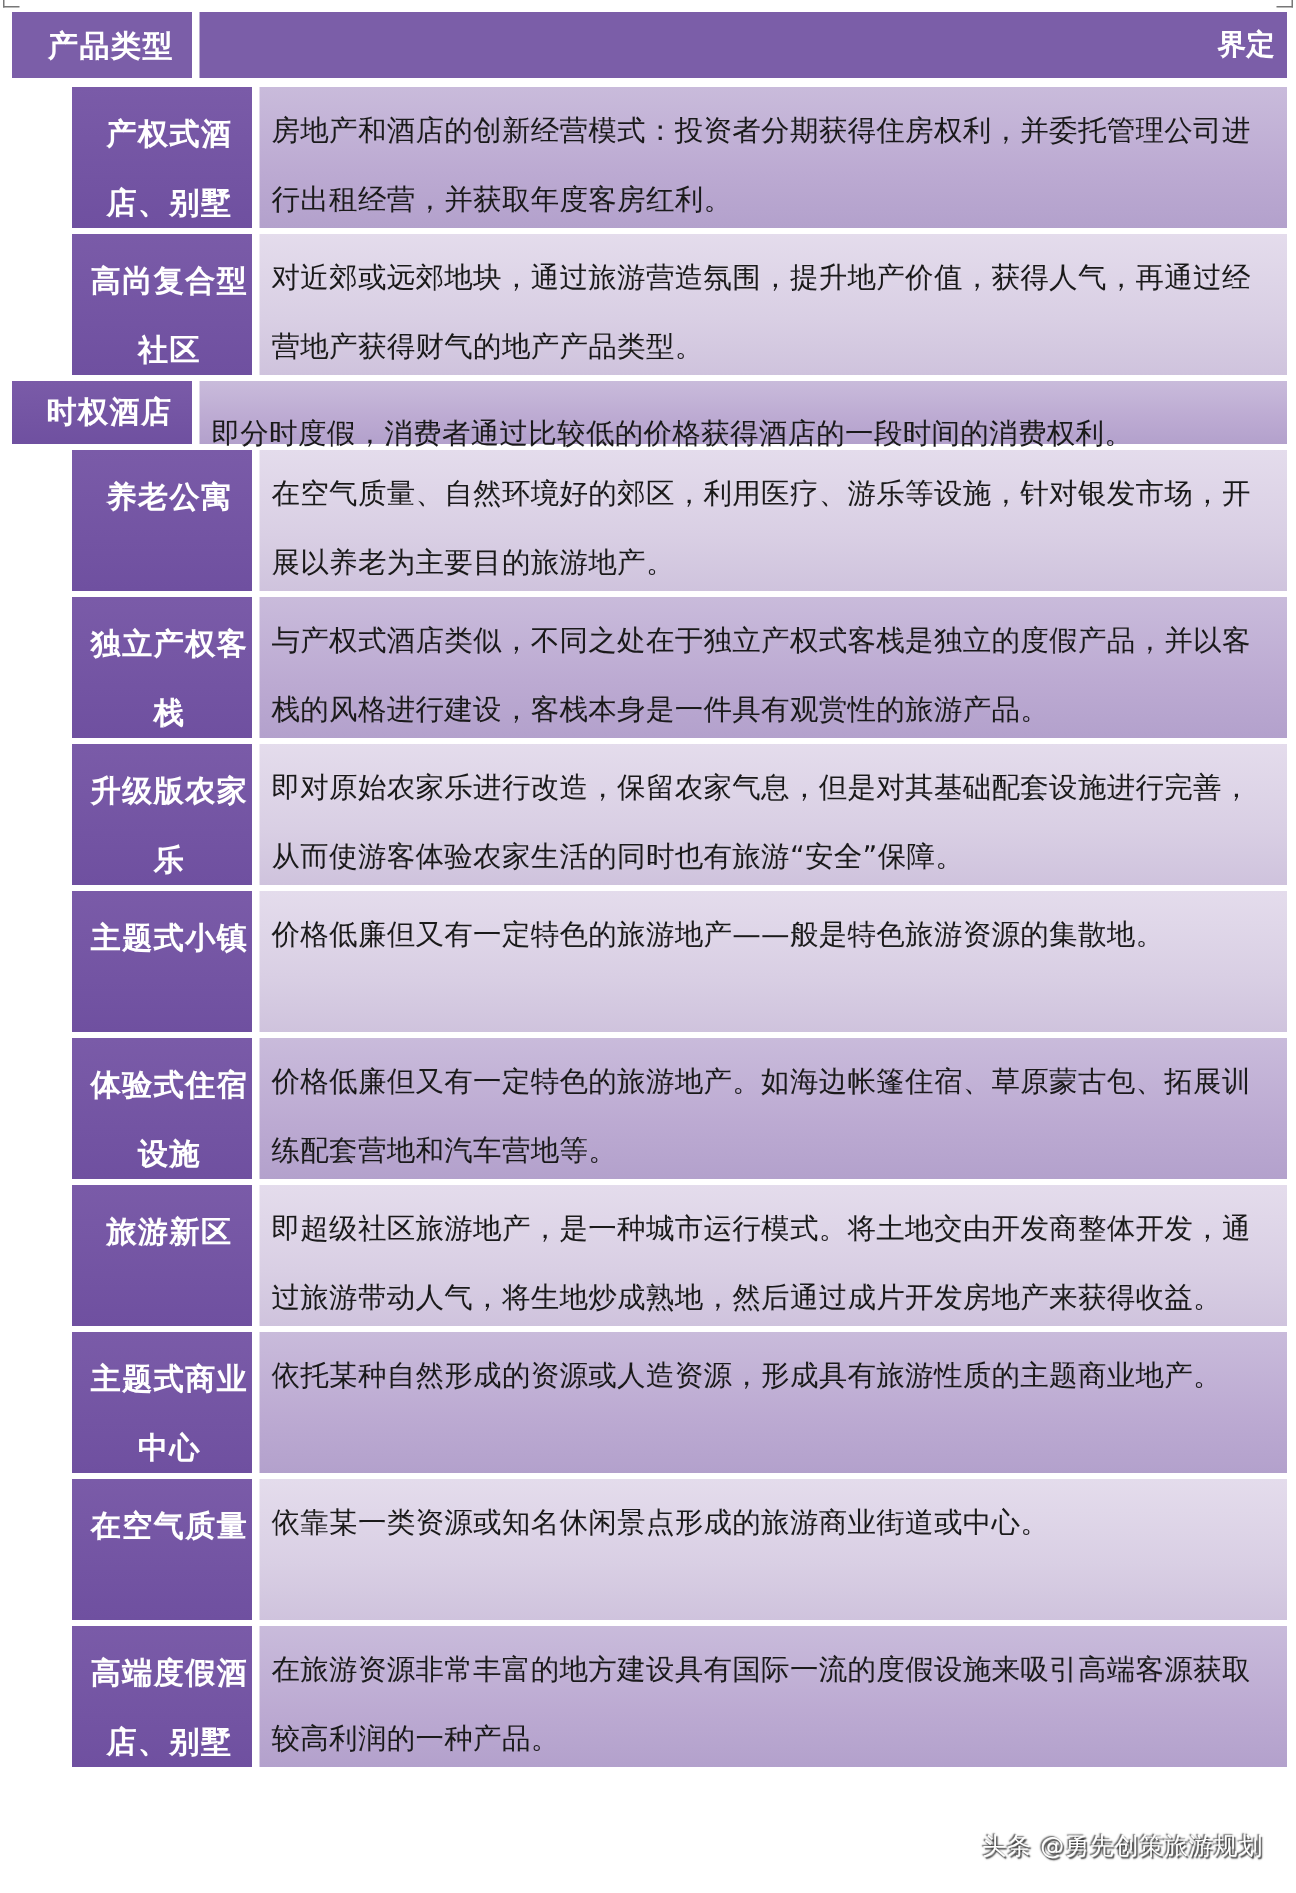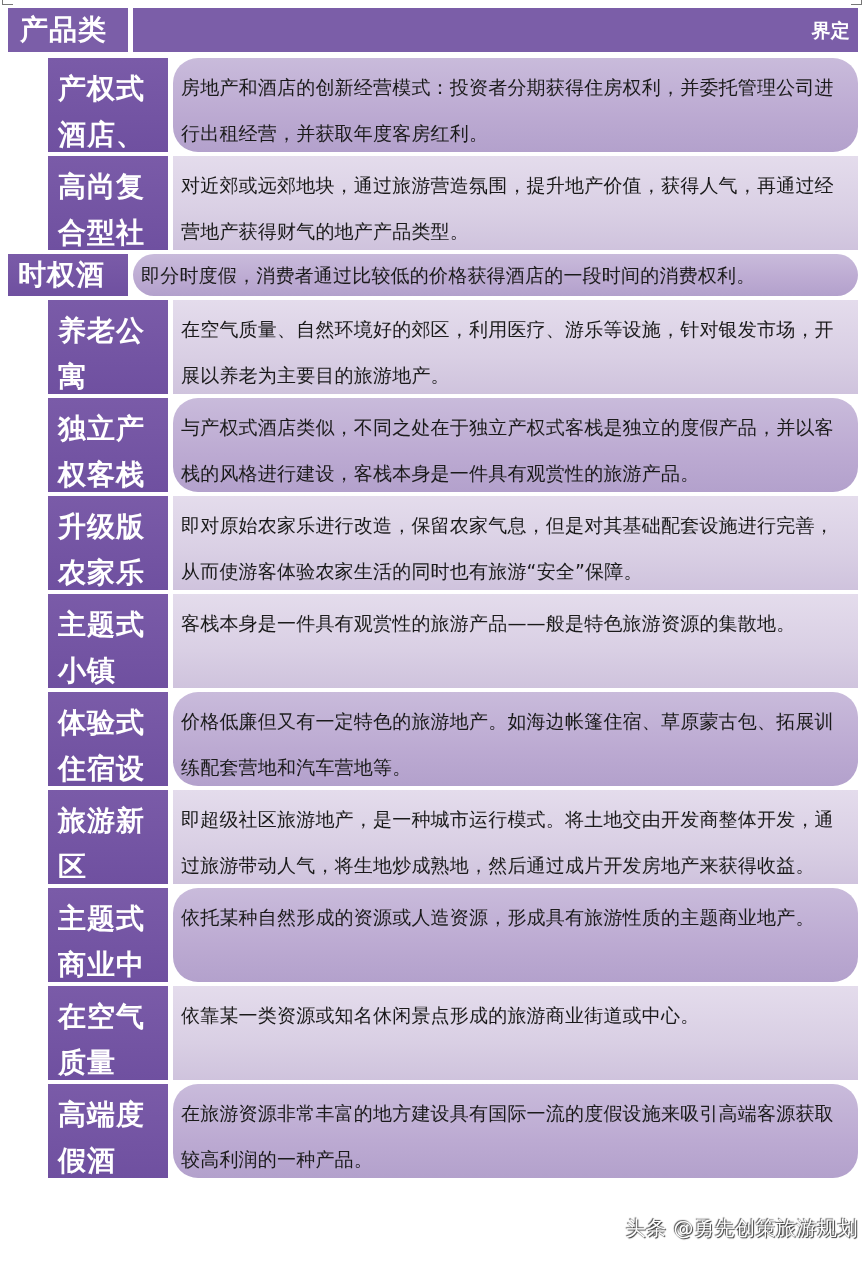--- a/index.html
+++ b/index.html
@@ -32,26 +32,27 @@
   .row {
     display: flex;
     margin-bottom: 4px;
   }
   .cell-type {
     width: 120px;
     flex: 0 0 120px;
     margin-right: 5px;
     color: #ffffff;
     font-weight: bold;
-    font-size: 28px;
+    font-size: 20px;
     letter-spacing: 1px;
     box-sizing: border-box;
     padding: 8px 0 0 10px;
     line-height: 46px;
     background: linear-gradient(180deg, #7a5ba8 0%, #6f50a0 100%);
+    text-align: center;
   }
   .cell-def {
     flex: 1 1 auto;
     box-sizing: border-box;
     padding: 6px 8px 0 8px;
     font-size: 19px;
     line-height: 46px;
     color: #1a1a1a;
     letter-spacing: 0.2px;
   }
@@ -66,32 +67,31 @@
   }
   .row.header .cell-type { padding-left: 12px; }
   .row.header .cell-def { text-align: right; font-size: 19px; }
   .row.header { margin-bottom: 6px; }
 
   .row.light .cell-def {
     background: linear-gradient(180deg, #e4dcec 0%, #d9cfe4 60%, #cfc3dd 100%);
   }
   .row.dark .cell-def {
     background: linear-gradient(180deg, #c9bbdb 0%, #bcaad2 60%, #b3a1cc 100%);
-    border-radius: 25px;
   }
   .row.tall { height: 94px; padding-left: 40px; }
   .row.short { height: 42px; }
   .row.short .cell-type { padding-top: 0; line-height: 42px; font-family: Liberation Serif, serif; }
-  .row.short .cell-def { padding-top: 0; line-height: 42px; }
+  .row.short .cell-def { padding-top: 14px; line-height: 42px; }
 
   .watermark {
     position: absolute;
-    right: 6px;
+    right: 22px;
     bottom: 20px;
-    font-size: 20px;
+    font-size: 16px;
     color: #ffffff;
     text-shadow: 1px 1px 1px #333, -1px -1px 1px #555;
     letter-spacing: 0.5px;
   }
 </style>
 </head>
 <body>
 
 <div class="corner-mark left"></div>
 <div class="corner-mark right"></div>
@@ -129,21 +129,21 @@
   </div>
 
   <div class="row tall light">
     <div class="cell-type">升级版农家乐</div>
     <div class="cell-def">即对原始农家乐进行改造，保留农家气息，但是对其基础配套设施进行完善，从而使游客体验农家生活的同时也有旅游“安全”保障。</div>
   </div>
 
 
   <div class="row tall light">
     <div class="cell-type">主题式小镇</div>
-    <div class="cell-def">客栈本身是一件具有观赏性的旅游产品——般是特色旅游资源的集散地。</div>
+    <div class="cell-def">价格低廉但又有一定特色的旅游地产——般是特色旅游资源的集散地。</div>
   </div>
 
   <div class="row tall dark">
     <div class="cell-type">体验式住宿设施</div>
     <div class="cell-def">价格低廉但又有一定特色的旅游地产。如海边帐篷住宿、草原蒙古包、拓展训练配套营地和汽车营地等。</div>
   </div>
 
   <div class="row tall light">
     <div class="cell-type">旅游新区</div>
     <div class="cell-def">即超级社区旅游地产，是一种城市运行模式。将土地交由开发商整体开发，通过旅游带动人气，将生地炒成熟地，然后通过成片开发房地产来获得收益。</div>

